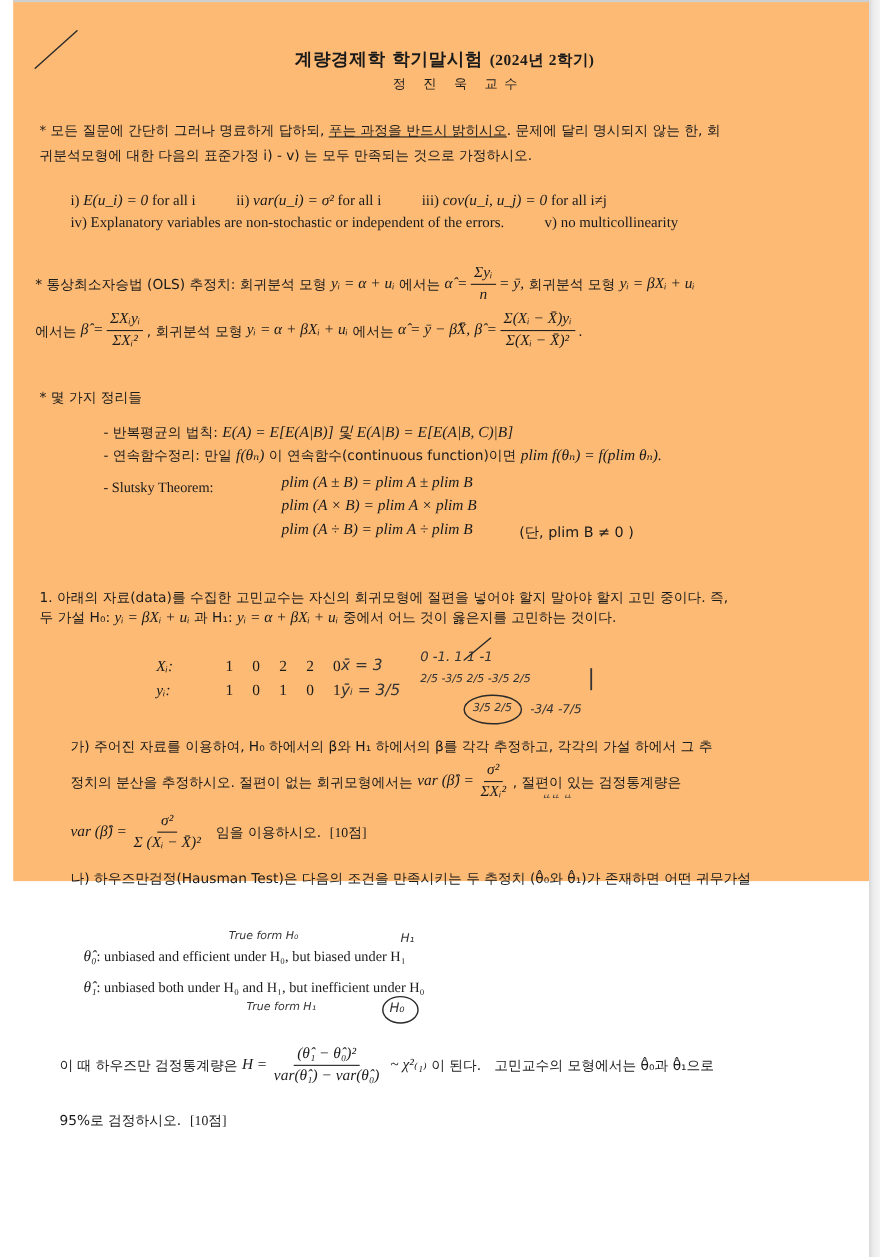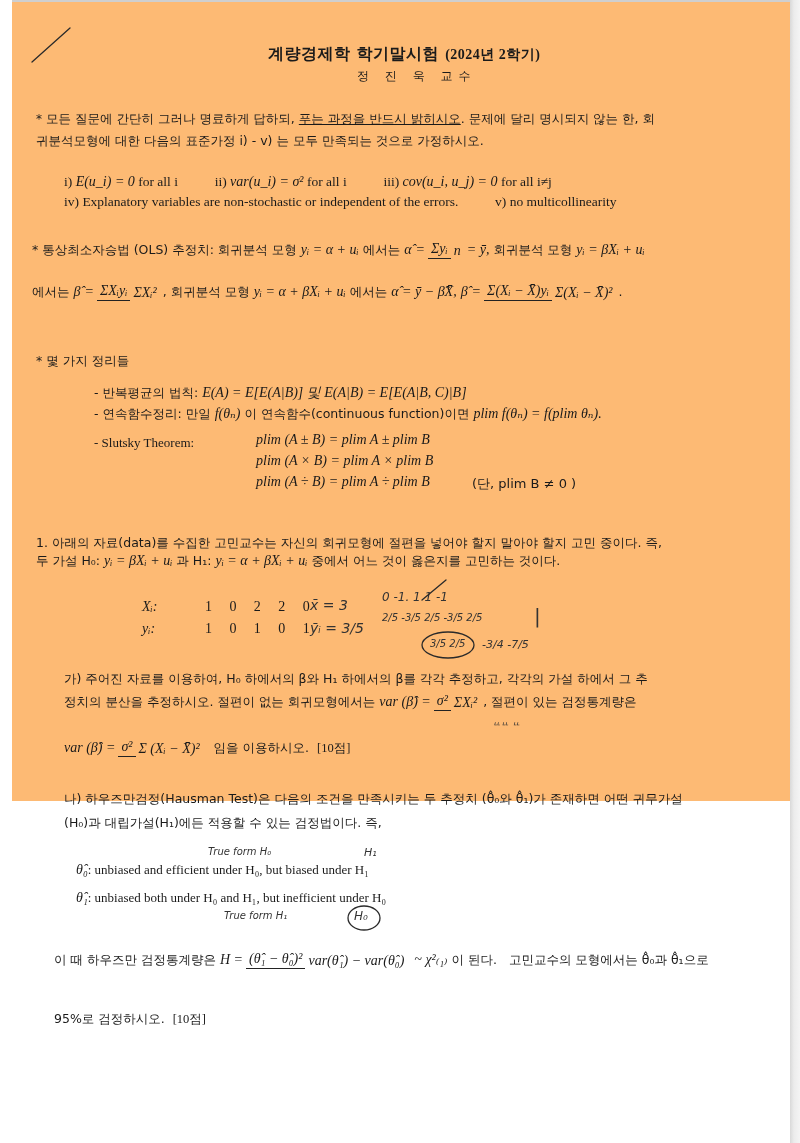--- a/index.html
+++ b/index.html
@@ -11,21 +11,21 @@
   .topline { position: absolute; left: 0; top: 0; width: 790px; height: 2px; background: #cfcfcf; }
   .abs { position: absolute; white-space: nowrap; }
   .ko { font-family: "DejaVu Sans", "Liberation Sans", sans-serif; }
   .title { font-size: 16px; font-weight: bold; letter-spacing: 0.5px; }
   .title .paren { font-family: "Liberation Serif", serif; font-size: 14px; font-weight: bold; }
   .subtitle { font-size: 12px; letter-spacing: 6px; }
   .txt { font-size: 12.5px; line-height: 18px; }
   .serif { font-family: "Liberation Serif", "DejaVu Serif", serif; text-align: center; }
   .math { font-family: "Liberation Serif", "DejaVu Serif", serif; font-style: italic; font-size: 14px; }
   .ul { text-decoration: underline; }
-  .frac { display: inline-flex; flex-direction: row; align-items: center; vertical-align: middle; margin: 0 3px; font-style: italic; }
+  .frac { display: inline-flex; flex-direction: column; align-items: center; vertical-align: middle; margin: 0 3px; font-style: italic; }
   .frac .num { padding: 0 3px 1px; border-bottom: 1px solid #222; line-height: 17px; }
   .frac .den { padding: 1px 3px 0; line-height: 17px; }
   .hand { font-family: "DejaVu Sans", sans-serif; color: #333; font-style: italic; }
   .pen { stroke: #2a2a2a; fill: none; stroke-width: 1.3; stroke-linecap: round; }
   .bullet { font-size: 12px; }
   .table-data .cell { display: inline-block; width: 20px; text-align: center; }
 </style>
 </head>
 <body>
 
@@ -177,21 +177,20 @@
     <span class="math">var (β̂) =</span>
     <span class="frac math">
       <span class="num">σ²</span>
       <span class="den">Σ (Xᵢ − X̄)²</span>
     </span>&nbsp;&nbsp;
     <span>임을 이용하시오.</span>&nbsp;&nbsp;
     <span class="serif">[10점]</span>
   </div>
 
   <div class="abs ko txt" style="left:52px;top:790px;">나) 하우즈만검정(Hausman Test)은 다음의 조건을 만족시키는 두 추정치 (θ̂₀와 θ̂₁)가 존재하면 어떤 귀무가설</div>
-  <div class="abs ko txt" style="left:52px;top:814px;">(H₀)과 대립가설(H₁)에든 적용할 수 있는 검정법이다.  즉,</div>
 
   <div class="abs hand" style="left:196px;top:846px;font-size:10px;">True form H₀</div>
   <div class="abs hand" style="left:352px;top:846px;font-size:11px;">H₁</div>
   <div class="abs serif" style="left:64px;top:862px;font-size:13px;">
     <span class="math">θ̂₀</span><span>: unbiased and efficient under H₀, but biased under H₁</span>
   </div>
   <div class="abs serif" style="left:64px;top:890px;font-size:13px;">
     <span class="math">θ̂₁</span><span>: unbiased both under H₀ and H₁, but inefficient under H₀</span>
   </div>
   <div class="abs hand" style="left:212px;top:910px;font-size:10px;">True form H₁</div>

